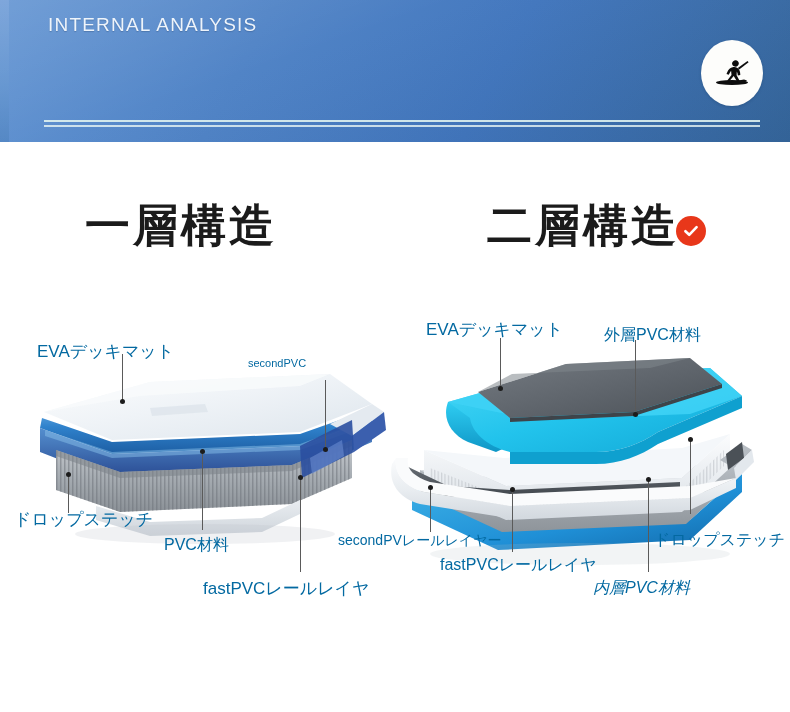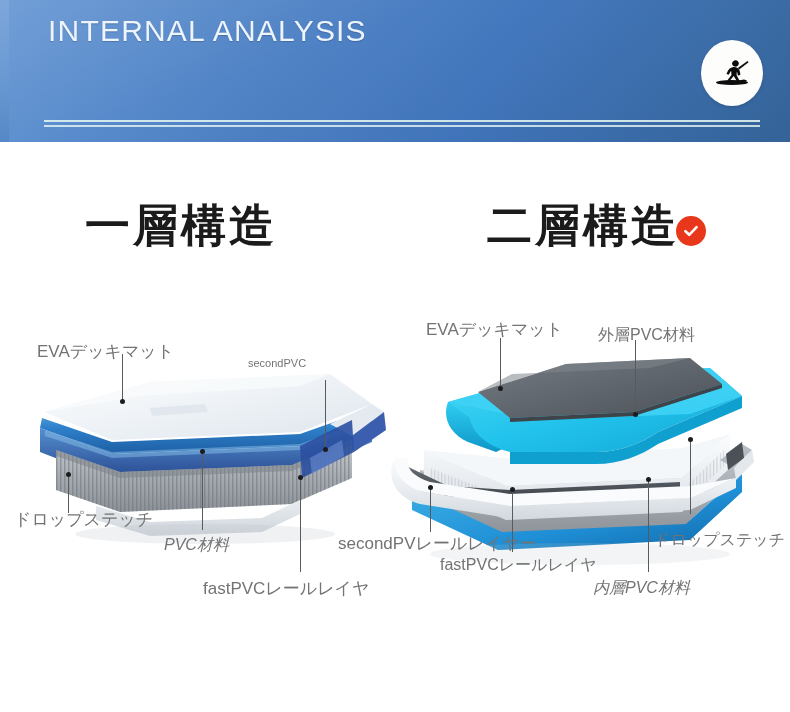--- a/index.html
+++ b/index.html
@@ -39,21 +39,21 @@
     position: absolute;
     left: 0; top: 0;
     width: 790px; height: 142px;
     background: linear-gradient(160deg, rgba(255,255,255,.14) 0%, rgba(255,255,255,.04) 38%, rgba(0,0,0,.05) 100%);
     pointer-events: none;
   }
   .eyebrow {
     position: absolute;
     left: 48px;
     top: 14px;
-    font-size: 30px;
+    font-size: 19px;
     letter-spacing: 1.2px;
     color: #eef4fb;
     font-weight: 400;
     white-space: nowrap;
     text-shadow: 0 1px 1px rgba(20,50,90,.28);
   }
   .headline {
     position: absolute;
     left: 44px;
     top: 48px;
@@ -127,21 +127,21 @@
   .diagram {
     position: absolute;
     overflow: visible;
   }
   .diag-left  { left: 0;   top: 300px; width: 400px; height: 320px; }
   .diag-right { left: 390px; top: 292px; width: 400px; height: 330px; }
 
   .callout {
     position: absolute;
     white-space: nowrap;
-    color: #737373;
+    color: #0369a1;
     font-weight: 400;
   }
   .lead-line {
     position: absolute;
     background: #5a5a5a;
     width: 1px;
   }
   .lead-dot {
     position: absolute;
     width: 5px;
@@ -253,21 +253,21 @@
 
     <div class="lead-line" style="left:202px; top:152px; height:78px;"></div>
     <div class="lead-dot" style="left:200px; top:149px;"></div>
 
     <div class="lead-line" style="left:300px; top:178px; height:94px;"></div>
     <div class="lead-dot" style="left:298px; top:175px;"></div>
 
     <span class="callout" style="left:37px; top:40px; font-size:17px;">EVAデッキマット</span>
     <span class="callout" style="left:248px; top:57px; font-size:11px;">secondPVC</span>
     <span class="callout" style="left:14px; top:208px; font-size:17px;">ドロップステッチ</span>
-    <span class="callout" style="left:164px; top:235px; font-size:16px;font-style:italic;">PVC材料</span>
+    <span class="callout" style="left:164px; top:235px; font-size:16px;">PVC材料</span>
     <span class="callout" style="left:203px; top:277px; font-size:17px;">fastPVCレールレイヤ</span>
   </div>
 
   <div class="diagram diag-right">
     <svg class="board" width="400" height="330" viewBox="0 0 400 330">
       <defs>
         <linearGradient id="evaDark" x1="0" y1="0" x2="1" y2="1">
           <stop offset="0%" stop-color="#757b82"></stop>
           <stop offset="55%" stop-color="#5e646b"></stop>
           <stop offset="100%" stop-color="#4b5157"></stop>
@@ -347,20 +347,20 @@
     <div class="lead-line" style="left:122px; top:198px; height:62px;"></div>
     <div class="lead-dot" style="left:120px; top:195px;"></div>
 
     <div class="lead-line" style="left:300px; top:148px; height:74px;"></div>
     <div class="lead-dot" style="left:298px; top:145px;"></div>
 
     <div class="lead-line" style="left:258px; top:188px; height:92px;"></div>
     <div class="lead-dot" style="left:256px; top:185px;"></div>
 
     <span class="callout" style="left:36px; top:26px; font-size:17px;">EVAデッキマット</span>
-    <span class="callout" style="left:208px; top:33px; font-size:16px;">外層PVC材料</span>
-    <span class="callout" style="left:-52px; top:240px; font-size:17px;">secondPVレールレイヤー</span>
+    <span class="callout" style="left:214px; top:33px; font-size:16px;">外層PVC材料</span>
+    <span class="callout" style="left:-52px; top:240px; font-size:14px;">secondPVレールレイヤー</span>
     <span class="callout" style="left:50px; top:263px; font-size:16px;">fastPVCレールレイヤ</span>
     <span class="callout" style="left:264px; top:238px; font-size:16px;">ドロップステッチ</span>
     <span class="callout" style="left:203px; top:286px; font-size:16px;font-style:italic;">内層PVC材料</span>
   </div>
 
 </div>
 
 </body></html>

